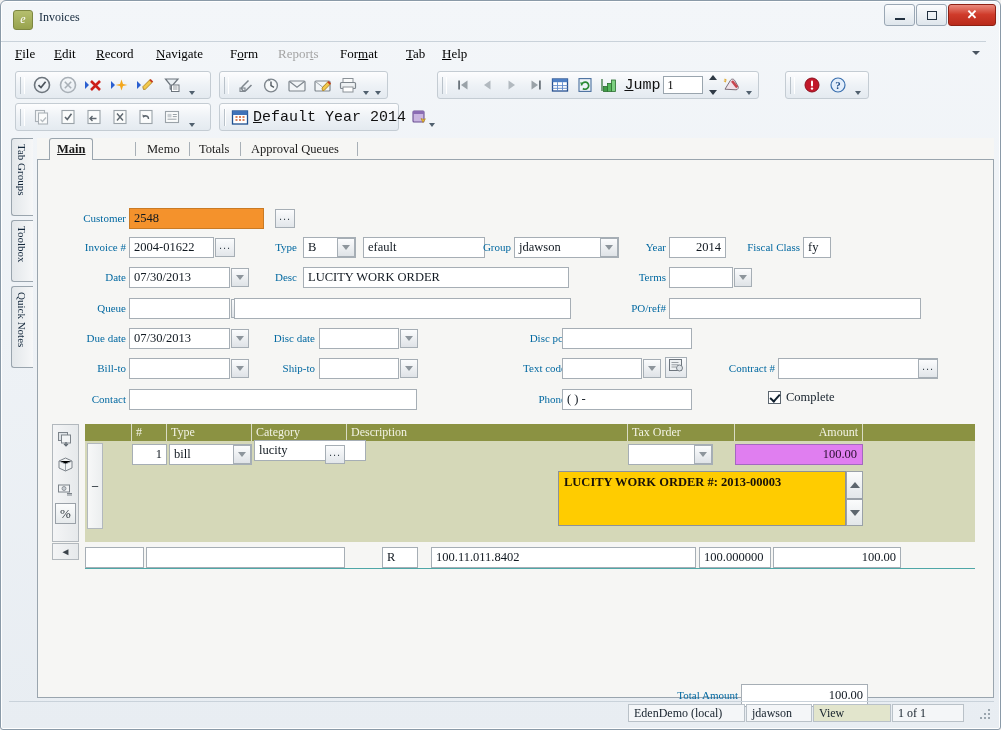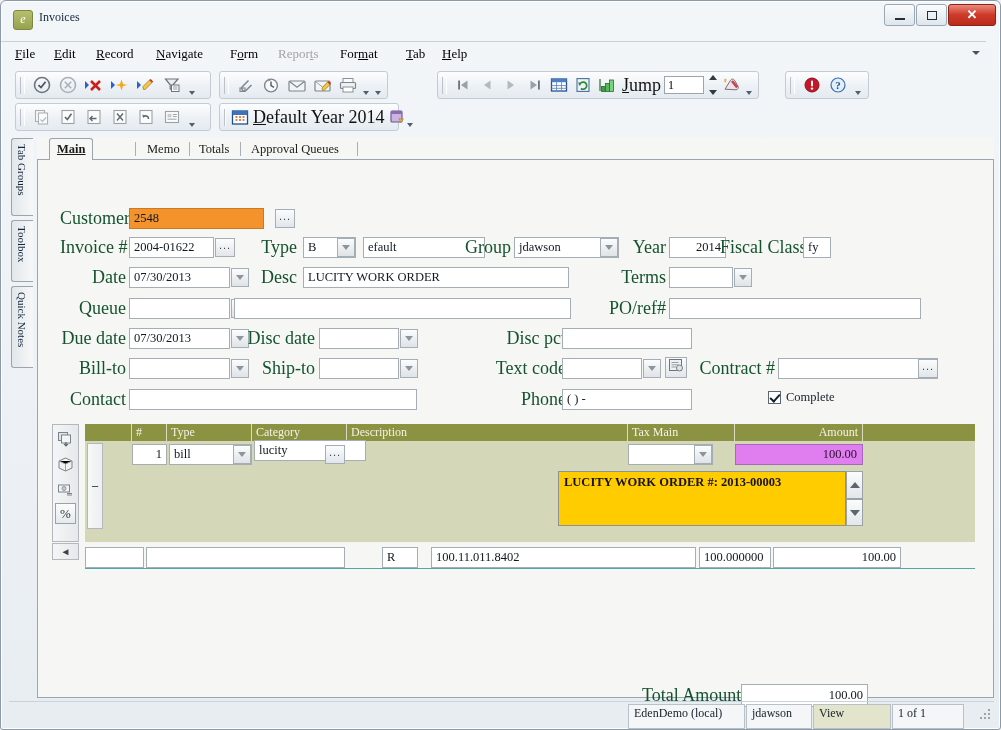--- a/index.html
+++ b/index.html
@@ -170,22 +170,22 @@
     justify-content: center;
     padding-bottom: 4px;
   }
   .caret-sm {
     width: 0; height: 0;
     border-left: 3px solid transparent;
     border-right: 3px solid transparent;
     border-top: 4px solid #51606e;
   }
   .tb-label {
-    font-size: 18px;
-    font-family: Liberation Serif, serif;
+    font-size: 15px;
+    font-family: Liberation Mono, monospace;
     color: #111;
     padding: 0 3px;
     white-space: nowrap;
   }
   .tb-input {
     width: 40px; height: 18px;
     box-sizing: border-box;
     border: 1px solid #9aa5ae;
     background: #fff;
     font-size: 12px;
@@ -278,23 +278,23 @@
     width: 957px; height: 538px;
     box-sizing: border-box;
     border: 1px solid #9aa5ae;
     border-top: none;
     background: #f6f6f4;
   }
 
   
   .lbl {
     position: absolute;
-    font-size: 18px;
-    font-family: "Liberation Serif", serif;
-    color: #14532d;
+    font-size: 11px;
+    font-family: "Liberation Serif", serif;
+    color: #0369a1;
     text-align: right;
     white-space: nowrap;
     line-height: 16px;
   }
   .fld {
     position: absolute;
     box-sizing: border-box;
     border: 1px solid #a6aeb5;
     background: #ffffff;
     font-size: 12.5px;
@@ -467,21 +467,21 @@
   
   .statusbar {
     position: absolute;
     left: 8px; top: 700px;
     width: 985px; height: 22px;
     box-sizing: border-box;
     border-top: 1px solid #c9d2da;
   }
   .sb-cell {
     position: absolute;
-    top: 2px; height: 25px;
+    top: 2px; height: 18px;
     box-sizing: border-box;
     border: 1px solid #b9c1c8;
     background: #f4f6f8;
     font-size: 12px;
     font-family: "Liberation Serif", serif;
     color: #15202b;
     padding: 0 5px;
     line-height: 16px;
     white-space: nowrap;
   }
@@ -925,21 +925,21 @@
           </div>
           <div class="grid-side-icon" style="border:1px solid #9aa1a8;background:linear-gradient(to bottom,#fbfcfc,#e6eaec);font-family:'Liberation Serif',serif;font-size:13px;color:#2c343b">%</div>
         </div>
         <div style="position:absolute;left:14px;top:383px;width:27px;height:17px;box-sizing:border-box;border:1px solid #b2b8bd;background:linear-gradient(to right,#f4f5f6,#e6e9eb);color:#3c444b;font-size:10px;text-align:center;line-height:15px">◄</div>
 
         <div class="grid-hdr" style="left:47px;top:264px;width:47px"></div>
         <div class="grid-hdr" style="left:94px;top:264px;width:35px">#</div>
         <div class="grid-hdr" style="left:129px;top:264px;width:85px">Type</div>
         <div class="grid-hdr" style="left:214px;top:264px;width:95px">Category</div>
         <div class="grid-hdr" style="left:309px;top:264px;width:281px">Description</div>
-        <div class="grid-hdr" style="left:590px;top:264px;width:107px">Tax Main</div>
+        <div class="grid-hdr" style="left:590px;top:264px;width:107px">Tax Order</div>
         <div class="grid-hdr rt" style="left:697px;top:264px;width:128px">Amount</div>
         <div class="grid-hdr" style="left:825px;top:264px;width:112px;border-right:none"></div>
 
         <div class="grid-body" style="left:47px;top:281px;width:890px;height:101px"></div>
 
         <div class="collapse-btn" style="left:49px;top:283px;width:16px;height:86px;line-height:86px">−</div>
 
         <div class="fld rt" style="left:94px;top:284px;width:35px">1</div>
         <div class="fld" style="left:131px;top:284px;width:83px">bill</div>
         <div class="ddbtn" style="left:195px;top:285px">

